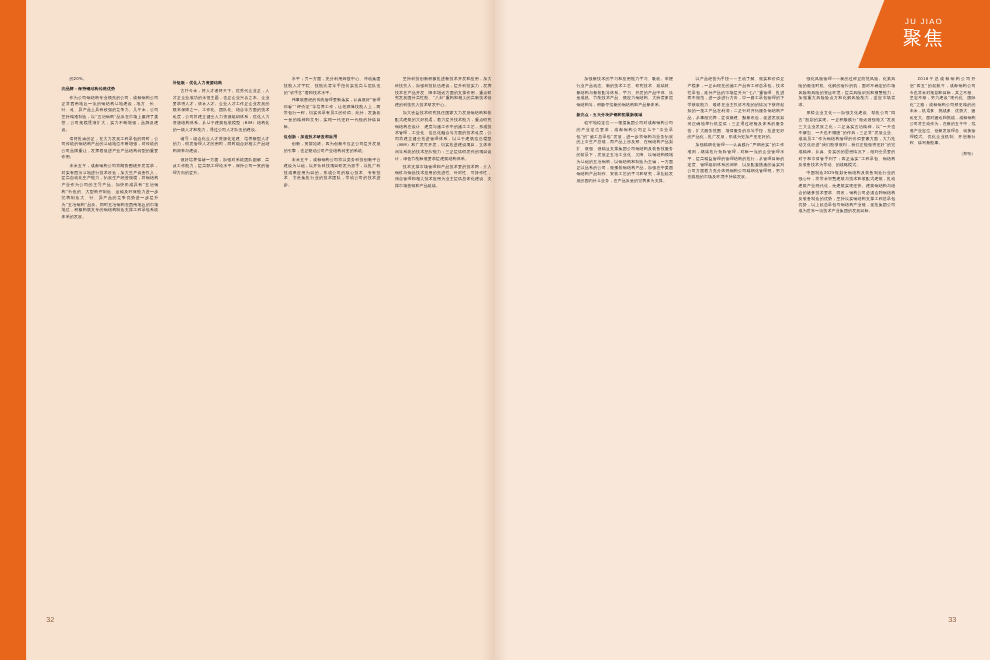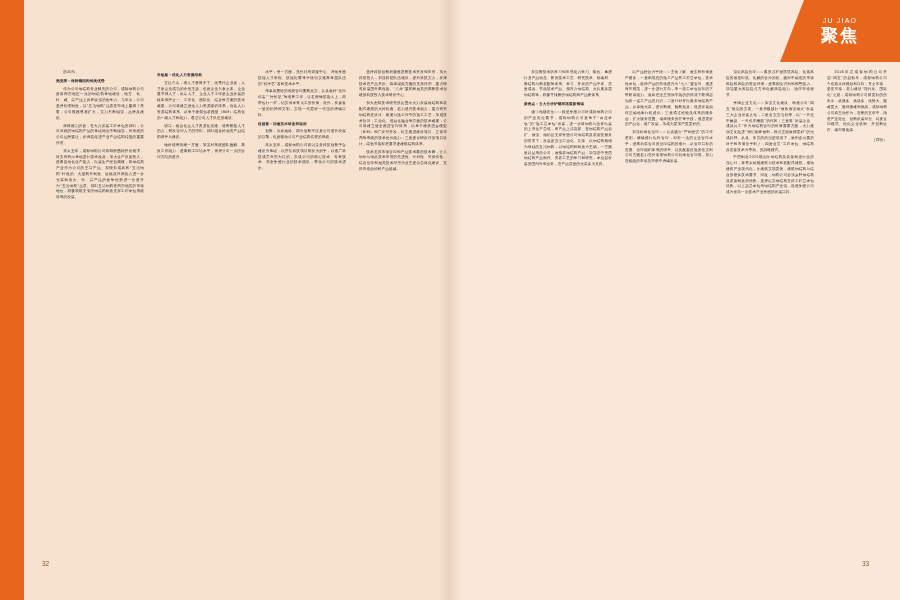--- a/index.html
+++ b/index.html
@@ -36,21 +36,21 @@
     position:absolute;right:0;top:0;width:120px;height:62px;
     background:#e8661b;
     clip-path:polygon(24px 0,120px 0,120px 62px,0 62px);
   }
   .tab-inner{
     position:absolute;right:0;top:0;width:120px;height:62px;
     display:flex;flex-direction:column;align-items:center;justify-content:center;
     color:#fff;line-height:1.05;
   }
   .tab-pinyin{font-size:7px;letter-spacing:1.2px;font-family:"Liberation Sans",sans-serif;}
-  .tab-cn{font-size:17px;font-weight:bold;letter-spacing:2px;margin-top:2px;font-family:"DejaVu Sans",sans-serif;}
+  .tab-cn{font-size:17px;font-weight:normal;letter-spacing:2px;margin-top:2px;font-family:"DejaVu Sans",sans-serif;}
 
   
   .col{
     position:absolute;
     font-size:3.6px;
     line-height:1.62;
     color:#2b2b2b;
     text-align:justify;
     font-family:"DejaVu Sans","Liberation Sans",sans-serif;
     letter-spacing:.15px;

